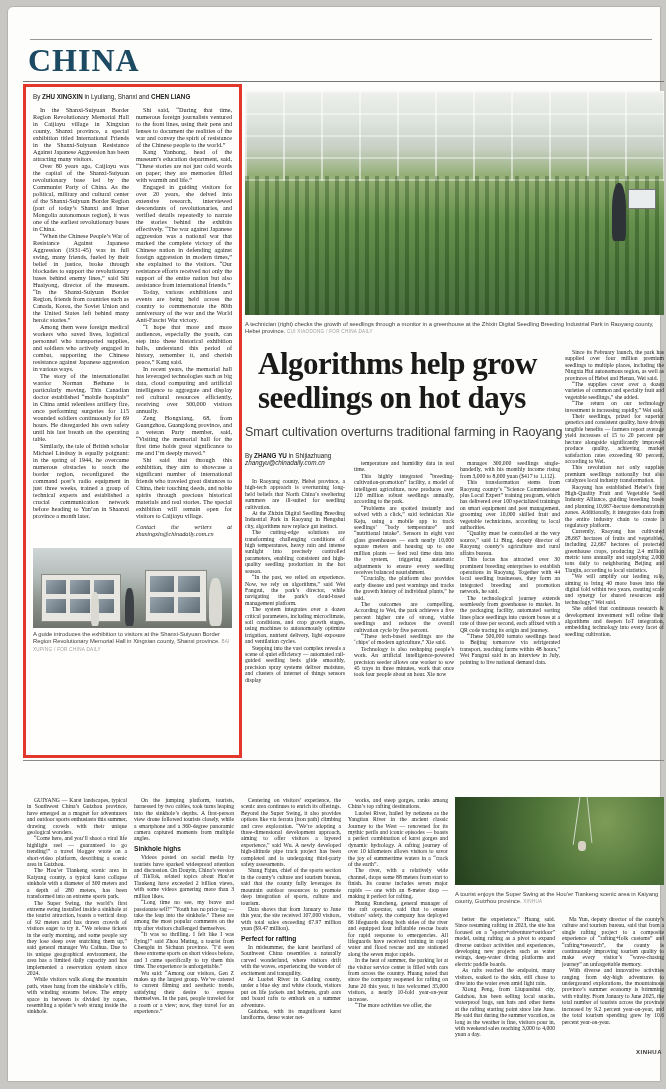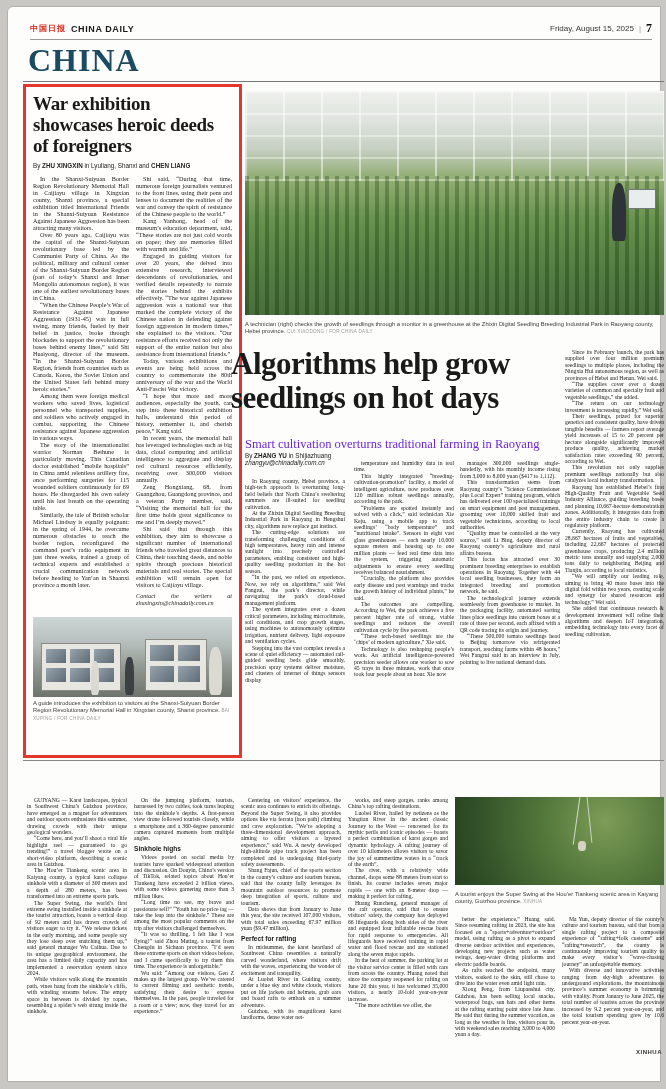--- a/index.html
+++ b/index.html
@@ -47,24 +47,24 @@
   #photo2{position:absolute;left:237px;top:84px;width:419px;height:224px;}
   .p2-base{position:absolute;inset:0;background:linear-gradient(180deg,#eef0ec 0%,#dde3dd 14%,#c6cfc2 26%,#8aa868 40%,#5d8a43 58%,#4a7538 80%,#3f6531 100%);}
   .p2-rows{position:absolute;left:0;right:0;top:38%;bottom:0;
            background:repeating-linear-gradient(90deg,rgba(25,60,22,.28) 0 4px,rgba(255,255,255,.06) 4px 10px);}
   .p2-beams{position:absolute;left:0;right:0;top:0;height:40%;
             background:repeating-linear-gradient(90deg,rgba(255,255,255,.5) 0 2px,transparent 2px 38px),
                        repeating-linear-gradient(180deg,rgba(255,255,255,.4) 0 2px,transparent 2px 22px);}
   .p2-person{position:absolute;right:38px;top:92px;width:14px;height:58px;background:#2e3338;border-radius:45% 45% 15% 15%;}
   .p2-monitor{position:absolute;right:8px;top:98px;width:26px;height:18px;background:#e9edee;border:1px solid #777;}
   #caption2{position:absolute;left:237px;top:311px;width:419px;}
-  #a2-h{position:absolute;left:223px;top:340px;width:320px;font-size:31px;line-height:34px;
+  #a2-h{position:absolute;left:250px;top:340px;width:320px;font-size:31px;line-height:34px;
         font-weight:bold;letter-spacing:-.5px;}
-  #a2-sub{position:absolute;left:237px;top:430px;width:318px;font-family:Liberation Serif, serif;
-          font-size:12.5px;color:#6d28d9;}
+  #a2-sub{position:absolute;left:237px;top:418px;width:318px;font-family:Liberation Sans, sans-serif;
+          font-size:12.5px;color:#404040;}
   #a2-byline{position:absolute;left:237px;top:445px;width:100px;}
   .email{font-style:italic;font-weight:normal;}
   #a2c1{left:237px;top:471px;width:100px;height:300px;}
   #a2c2{left:346px;top:453px;width:100px;height:318px;}
   #a2c3{left:452px;top:453px;width:100px;height:318px;}
   #a2c4{left:557px;top:342px;width:99px;height:429px;}
   .abs-col{position:absolute;overflow:hidden;}
   
   #rule3{left:15px;top:753px;width:641px;background:#888;}
   #a3-h{position:absolute;left:19px;top:757px;width:600px;font-size:21px;font-weight:bold;letter-spacing:-.2px;}
@@ -83,37 +83,25 @@
   .subhead{font-family:"Liberation Sans",sans-serif;font-weight:bold;font-size:6.6px;margin:4px 0 2px 0;text-indent:0;}
   #a3-source{position:absolute;left:554px;top:1042px;width:100px;text-align:right;
              font-family:"Liberation Sans",sans-serif;font-size:6px;font-weight:bold;letter-spacing:.5px;color:#333;}
 </style>
 </head>
 <body>
 
 <div id="page">
  <div id="paper">
 
-  <div class="mast">
-    <div class="mast-left">
-      <span class="logo-cn">中国日报</span>
-      <span class="logo-en">CHINA DAILY</span>
-    </div>
-    <div class="mast-right">
-      <span>Friday, August 15, 2025</span>
-      <span class="sep">|</span>
-      <span class="pg">7</span>
-    </div>
-  </div>
   <div id="rule1" class="rule"></div>
   <div id="section-title">CHINA</div>
   <div id="rule2" class="rule"></div>
 
   <div id="a1">
-    <h1>War exhibition showcases heroic deeds of foreigners</h1>
     <div class="byline">
       <span>By </span><b>ZHU XINGXIN</b><span> in Lyuliang, Shanxi and </span><b>CHEN LIANG</b>
     </div>
     <div id="a1-cols">
       <div class="ncol bodytxt" style="left:0;width:96px;">
             <p>In the Shanxi-Suiyuan Border Region Revolutionary Memorial Hall in Caijiayu village in Xingxian county, Shanxi province, a special exhibition titled International Friends in the Shanxi-Suiyuan Resistance Against Japanese Aggression has been attracting many visitors.</p>
             <p>Over 80 years ago, Caijiayu was the capital of the Shanxi-Suiyuan revolutionary base led by the Communist Party of China. As the political, military and cultural center of the Shanxi-Suiyuan Border Region (part of today’s Shanxi and Inner Mongolia autonomous region), it was one of the earliest revolutionary bases in China.</p>
             <p>“When the Chinese People’s War of Resistance Against Japanese Aggression (1931-45) was in full swing, many friends, fueled by their belief in justice, broke through blockades to support the revolutionary bases behind enemy lines,” said Shi Huaiyong, director of the museum. “In the Shanxi-Suiyuan Border Region, friends from countries such as Canada, Korea, the Soviet Union and the United States left behind many heroic stories.”</p>
             <p>Among them were foreign medical workers who saved lives, logistical personnel who transported supplies, and soldiers who actively engaged in combat, supporting the Chinese resistance against Japanese aggression in various ways.</p>
             <p>The story of the internationalist warrior Norman Bethune is particularly moving. This Canadian doctor established “mobile hospitals” in China amid relentless artillery fire, once performing surgeries for 115 wounded soldiers continuously for 69 hours. He disregarded his own safety until his last breath on the operating table.</p>

